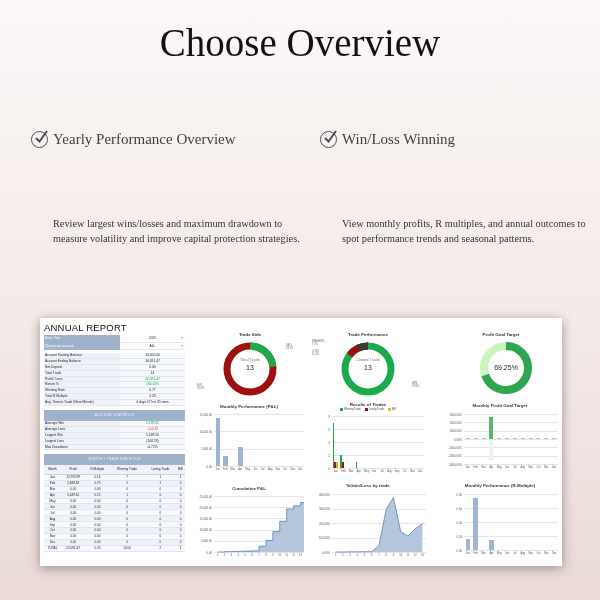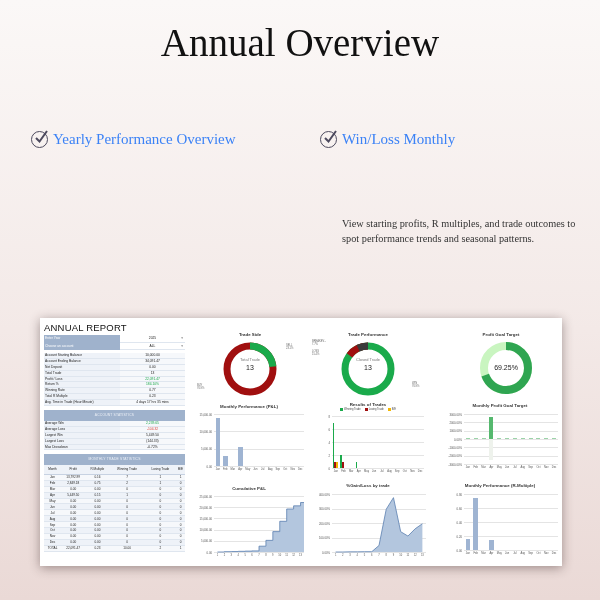--- a/index.html
+++ b/index.html
@@ -15,21 +15,21 @@
     text-align: center; font-size: 39px; font-weight: normal; color: #111;
     font-family: "Liberation Serif", serif;
   }
   .feature { position: absolute; width: 275px; }
   .feature .head { display: flex; align-items: center; gap: 5px; }
   .feature .check {
     width: 17px; height: 17px; border: 1.6px solid #4d4a5e; border-radius: 50%;
     position: relative; flex-shrink: 0;
   }
   .feature .check svg { position: absolute; left: 1px; top: -3px; }
-  .feature .htext { font-size: 15px; color: #3b82f6; }
+  .feature .htext { font-size: 15px; color: #404040; }
   .feature .desc { margin-left: 22px; margin-top: 6px; font-size: 10.3px; line-height: 15px; color: #333; }
 
   .dash {
     position: absolute; left: 40px; top: 318px; width: 522px; height: 248px;
     background: #fff; box-shadow: 0 2px 10px rgba(60,40,40,0.45);
     font-family: "Liberation Sans", sans-serif;
   }
   .ar-title { position: absolute; left: 4px; top: 4px; font-size: 9.5px; letter-spacing: 0.2px; color: #111; }
   .left { position: absolute; left: 4px; top: 17px; width: 141px; font-size: 3.3px; color: #222; }
   .row { display: flex; height: 5.9px; line-height: 5.9px; border-bottom: 0.4px solid #dfe6ef; }
@@ -54,46 +54,47 @@
   .grid { position: absolute; height: 0.4px; background: #e4e4e4; }
   .bar { position: absolute; }
   .donut-center { position: absolute; text-align: center; width: 60px; }
   .lbl { position: absolute; font-size: 2.6px; color: #666; line-height: 3px; }
   .legend { position: absolute; font-size: 2.6px; color: #444; display: flex; gap: 4px; width: 100%; justify-content: center; }
   .legend span.sw { display: inline-block; width: 3px; height: 3px; margin-right: 1px; vertical-align: middle; }
 </style>
 </head>
 <body>
 
-<div class="title">Annual Overview</div>
+<div class="title">Choose Overview</div>
 
 <div class="feature" style="left:31px;top:131px;">
   <div class="head">
     <span class="check">
         <svg width="16" height="16" viewBox="0 0 16 16">
           <path d="M3 9 L6.5 12.5 L14 2" stroke="#4d4a5e" stroke-width="2" fill="none"></path>
         </svg>
       </span>
     <span class="htext">Yearly Performance Overview</span>
   </div>
 </div>
 <div class="feature" style="left:320px;top:131px;">
   <div class="head">
     <span class="check">
         <svg width="16" height="16" viewBox="0 0 16 16">
           <path d="M3 9 L6.5 12.5 L14 2" stroke="#4d4a5e" stroke-width="2" fill="none"></path>
         </svg>
       </span>
-    <span class="htext">Win/Loss Monthly</span>
+    <span class="htext">Win/Loss Winning</span>
   </div>
 </div>
 <div class="feature" style="left:31px;top:210px;">
+  <div class="desc">Review largest wins/losses and maximum drawdown to measure volatility and improve capital protection strategies.</div>
 </div>
 <div class="feature" style="left:320px;top:210px;">
-  <div class="desc">View starting profits, R multiples, and trade outcomes to spot performance trends and seasonal patterns.</div>
+  <div class="desc">View monthly profits, R multiples, and annual outcomes to spot performance trends and seasonal patterns.</div>
 </div>
 
 <div class="dash">
   <div class="ar-title">ANNUAL REPORT</div>
 
   <div class="left">
     <div class="sel">
       <div class="k">Enter Year</div>
       <div class="v"><span>2025</span><span class="arr">▾</span></div>
     </div>

